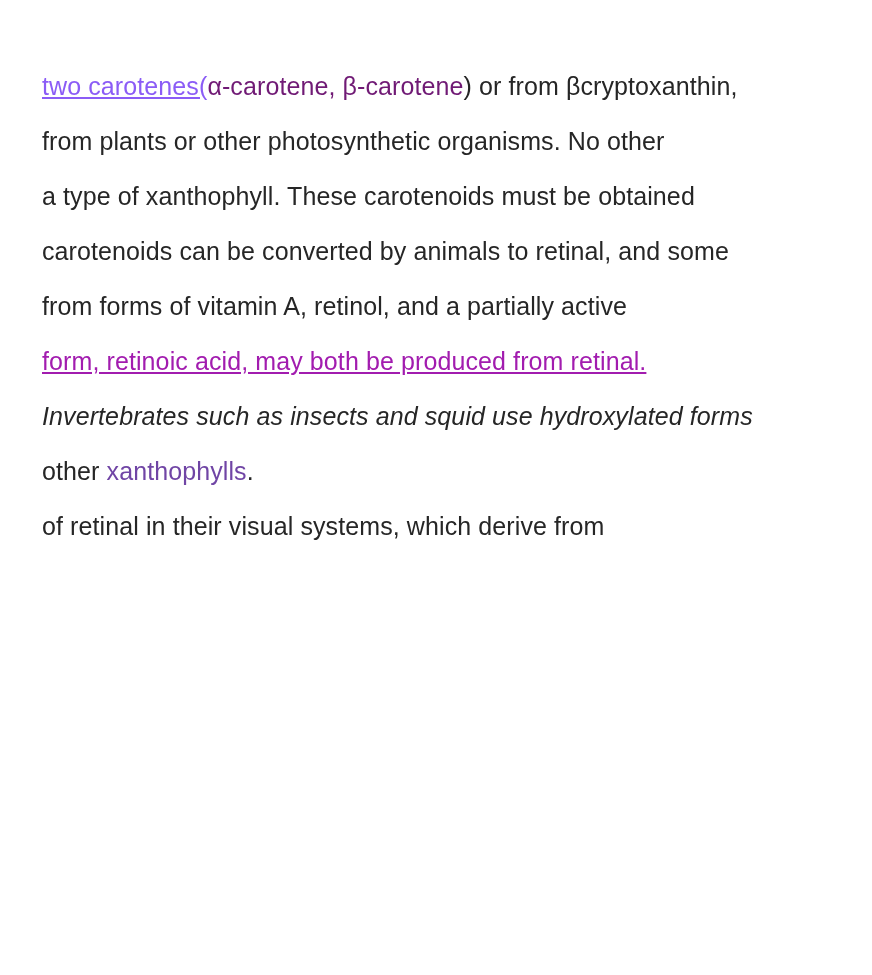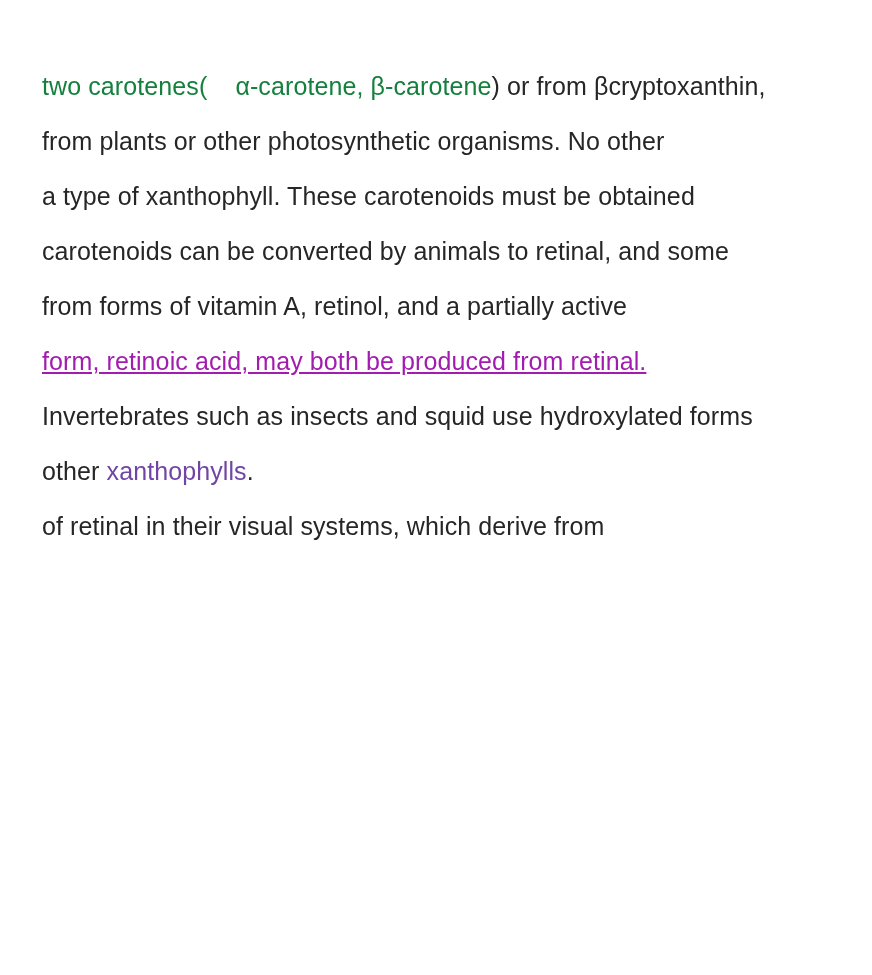--- a/index.html
+++ b/index.html
@@ -29,23 +29,23 @@
     white-space: nowrap;
     color: #262626;
   }
   .line span { vertical-align: baseline; }
 </style>
 </head>
 <body>
 
 <div class="page">
   <div class="paragraph">
-      <div class="line"><span style="color: #15803d;">two carotenes(</span><span style="color: #15803d; margin-left: 28px;">α-carotene, β-carotene</span><span style="color: rgb(38, 38, 38); text-align: center;">) or from βcryptoxanthin,</span></div>
+      <div class="line"><span style="color: #8b5cf6; text-decoration: underline;">two carotenes(</span><span style="color: #701a75;">α-carotene, β-carotene</span><span style="color: rgb(38, 38, 38); text-align: center;">) or from βcryptoxanthin,</span></div>
       <div class="line"><span style="color: rgb(38, 38, 38);">from plants or other photosynthetic organisms. No other</span></div>
       <div class="line"><span style="color: rgb(38, 38, 38);">a type of xanthophyll. These carotenoids must be obtained</span></div>
       <div class="line"><span style="color: rgb(38, 38, 38);">carotenoids can be converted by animals to retinal, and some</span></div>
       <div class="line"><span style="color: rgb(38, 38, 38);">from forms of vitamin A, retinol, and a partially active</span></div>
       <div class="line"><span style="color: #a21caf; text-decoration: underline;">form, retinoic acid, may both be produced from retinal.</span></div>
-      <div class="line"><span style="color: rgb(38, 38, 38);">Invertebrates such as insects and squid use hydroxylated forms</span></div>
+      <div class="line"><span style="color: rgb(38, 38, 38); font-style: italic;">Invertebrates such as insects and squid use hydroxylated forms</span></div>
       <div class="line"><span style="color: rgb(38, 38, 38);">other </span><span style="color: rgb(112, 69, 165);">xanthophylls</span><span style="color: rgb(38, 38, 38);">.</span></div>
       <div class="line"><span style="color: rgb(38, 38, 38);">of retinal in their visual systems, which derive from</span></div>
     </div>
 </div>
 
 </body></html>

